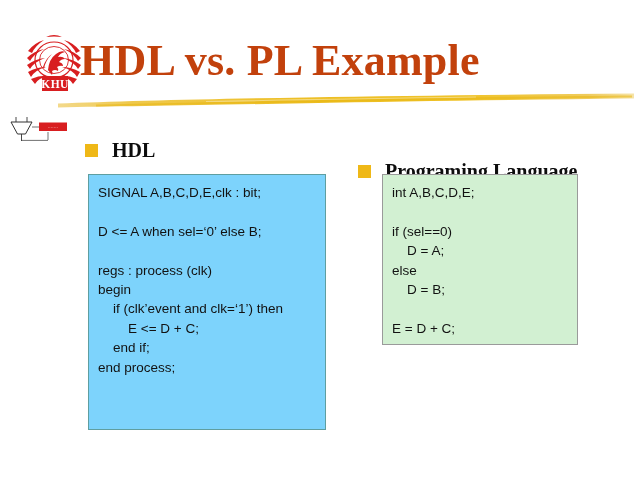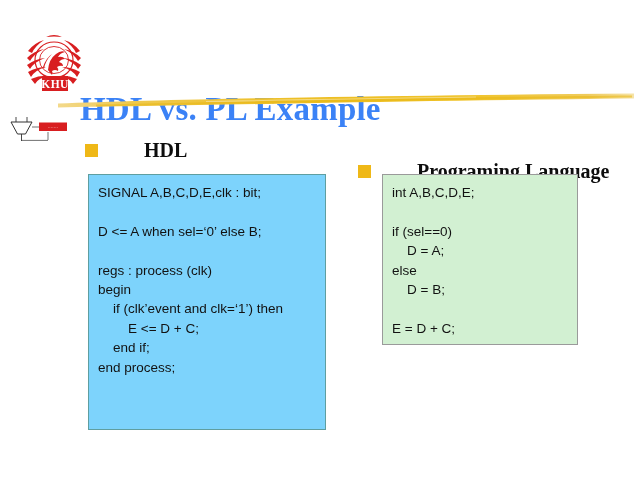--- a/index.html
+++ b/index.html
@@ -30,26 +30,25 @@
     width: 60px; height: 62px;
   }
   .khu-logo svg { display: block; }
 
   
   .slide-title {
     position: absolute;
     left: 80px; top: 42px;
     font-family: "Liberation Serif", "DejaVu Serif", serif;
     font-weight: bold;
-    font-size: 33px;
+    font-size: 44px;
     line-height: 38px;
     letter-spacing: 0.2px;
-    color: #3b82f6;
+    color: #c2410c;
     white-space: nowrap;
-    margin-top: 48px;
   }
 
   
   .title-rule {
     position: absolute;
     left: 56px; top: 86px;
     width: 580px; height: 26px;
   }
   .title-rule svg { display: block; }
 
@@ -72,21 +71,20 @@
     transform: scale(1);
     transform-origin: left top;
     white-space: normal;
   }
 
   
   .bullet-head {
     position: absolute;
     display: flex;
     align-items: center;
-    gap: 32px;
   }
   .bullet-head.hdl  { left: 85px;  top: 139px; }
   .bullet-head.pl   { left: 358px; top: 139px; margin-top: 21px; }
 
   .bullet-square {
     width: 13px;
     height: 13px;
     background: #EFB817;
     flex: 0 0 auto;
     margin-right: 14px;

